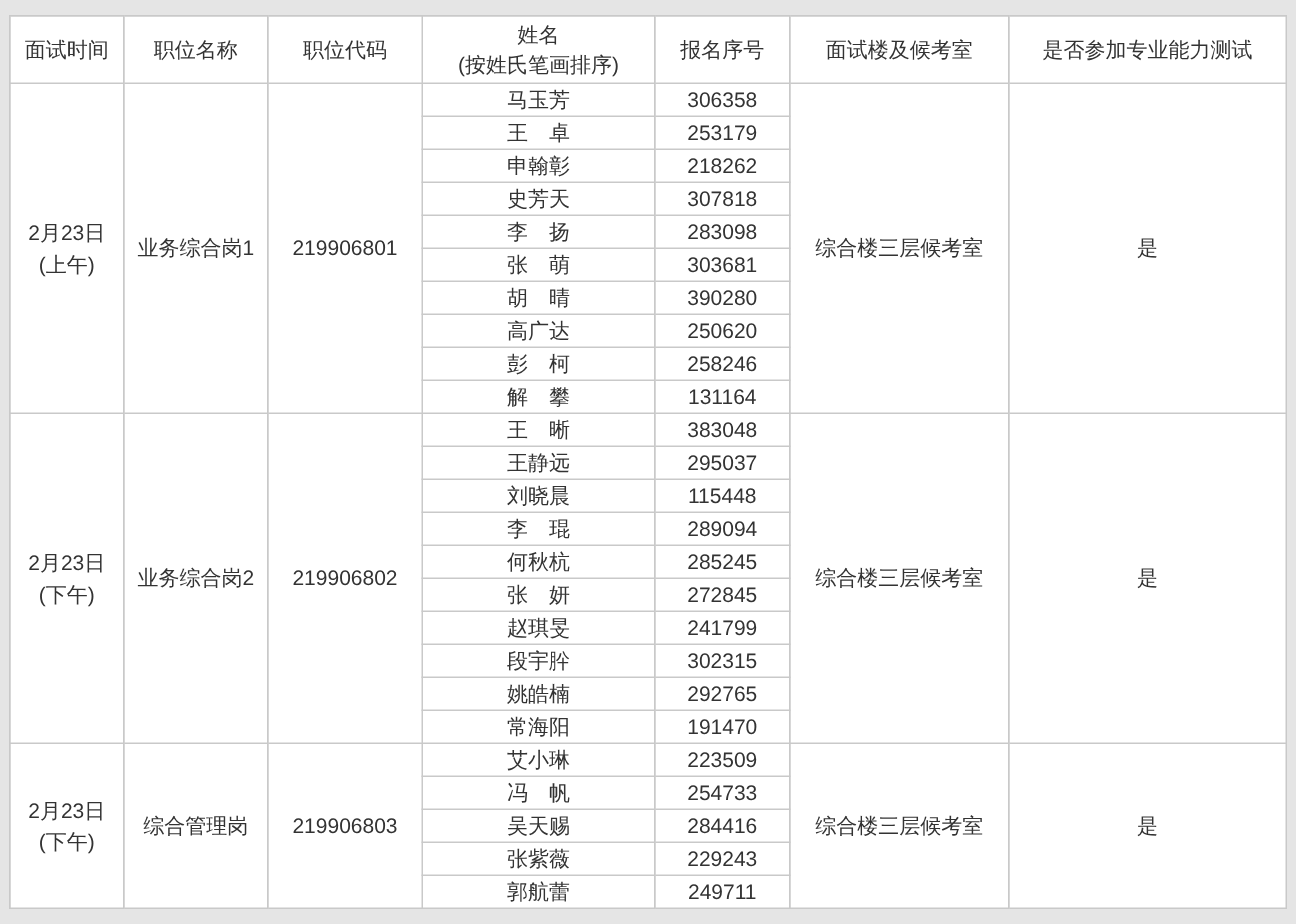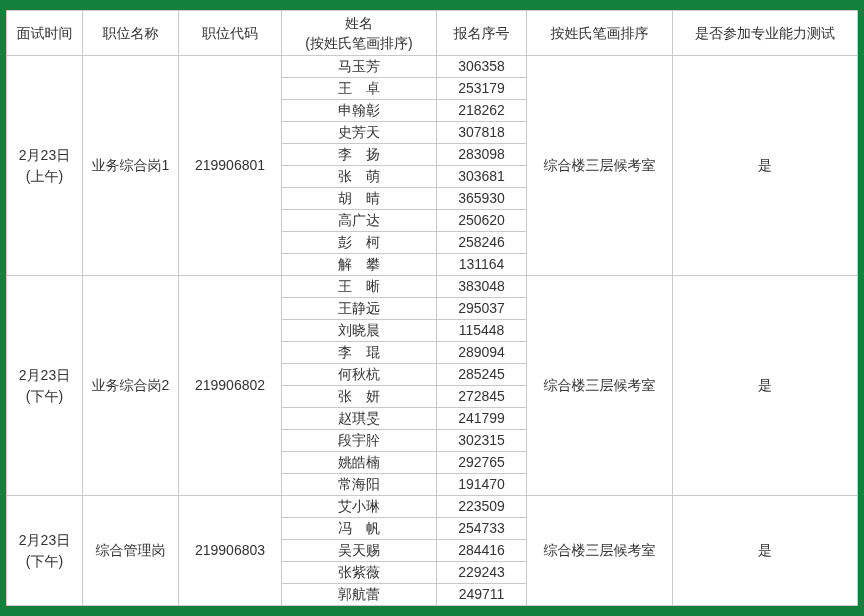--- a/index.html
+++ b/index.html
@@ -6,21 +6,21 @@
     margin: 0;
     padding: 0;
     background: #ffffff;
     font-family: "Liberation Sans", "DejaVu Sans", sans-serif;
   }
   .page {
     width: 864px;
     height: 616px;
     box-sizing: border-box;
     padding: 10px 0 0 6px;
-    background: #15803d;
+    background: #e5e5e5;
   }
   table.schedule {
     border-collapse: collapse;
     table-layout: fixed;
     width: 851px;
     color: #333333;
     font-size: 14px;
   }
   table.schedule th,
   table.schedule td {
@@ -60,21 +60,21 @@
       <col style="width:185px">
     </colgroup>
     <thead>
       <tr>
         <th>面试时间</th>
         <th>职位名称</th>
         <th>职位代码</th>
         <th>姓名
 (按姓氏笔画排序)</th>
         <th>报名序号</th>
-        <th>按姓氏笔画排序</th>
+        <th>面试楼及候考室</th>
         <th>是否参加专业能力测试</th>
       </tr>
     </thead>
     <tbody id="schedule-body">
         <tr>
           <td rowspan="10" class="merged">2月23日
 (上午)</td>
           <td rowspan="10" class="merged">业务综合岗1</td>
           <td rowspan="10" class="merged">219906801</td>
           <td>马玉芳</td>
@@ -97,21 +97,21 @@
         <tr>
           <td>李　扬</td>
           <td>283098</td>
         </tr>
         <tr>
           <td>张　萌</td>
           <td>303681</td>
         </tr>
         <tr>
           <td>胡　晴</td>
-          <td>365930</td>
+          <td>390280</td>
         </tr>
         <tr>
           <td>高广达</td>
           <td>250620</td>
         </tr>
         <tr>
           <td>彭　柯</td>
           <td>258246</td>
         </tr>
         <tr>

